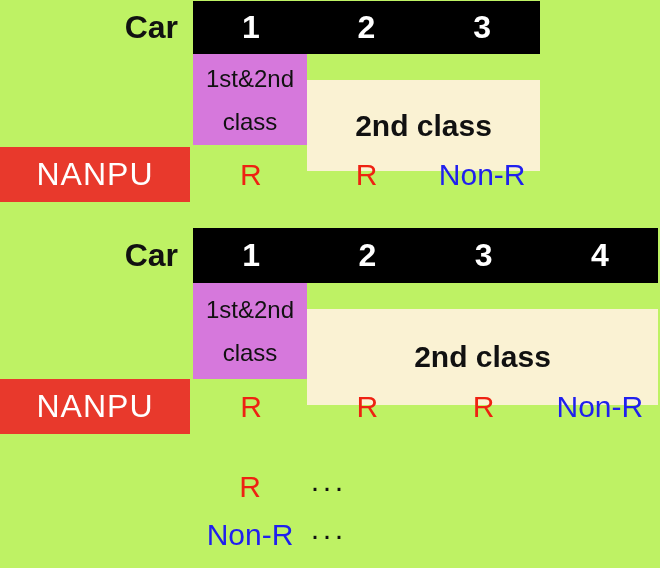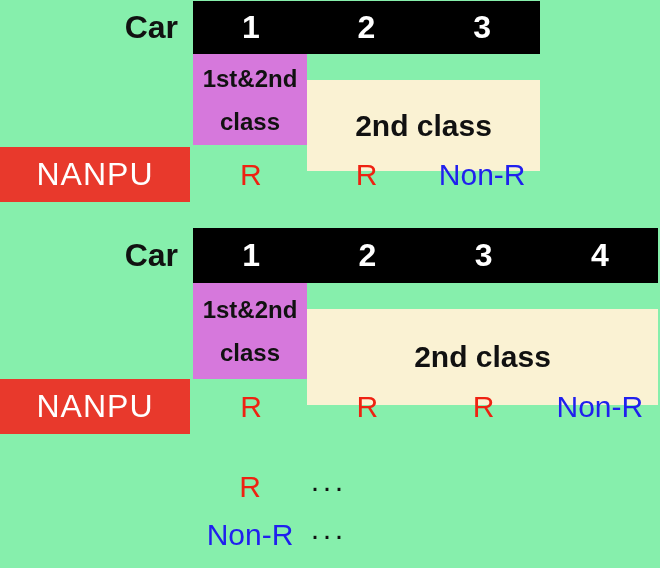--- a/index.html
+++ b/index.html
@@ -1,35 +1,35 @@
 <!DOCTYPE html>
 <html><head>
 <meta charset="utf-8">
 <style>
   html,body{margin:0;padding:0;background:#ffffff;}
   .canvas{
-    position:relative;width:660px;height:568px;background:#86efac;
+    position:relative;width:660px;height:568px;background:#bef264;
     font-family:"Liberation Sans",sans-serif;color:#111111;overflow:hidden;
   }
   .abs{position:absolute;}
   
   .car-label{
     width:178px;display:flex;align-items:center;justify-content:flex-end;
     font-weight:700;font-size:32px;color:#111111;
   }
   
   .header{background:#000000;display:flex;}
   .hcell{
     flex:1;display:flex;align-items:center;justify-content:center;
     color:#ffffff;font-weight:700;font-size:32px;
   }
   
   .first{
     background:#D678DC;display:flex;flex-direction:column;align-items:center;
-    justify-content:center;font-weight:700;font-size:24px;line-height:43px;
+    justify-content:center;font-weight:400;font-size:24px;line-height:43px;
     text-align:center;color:#111111;
   }
   .second{
     background:#FAF2D3;display:flex;align-items:center;justify-content:center;
     font-weight:700;font-size:30px;color:#111111;margin-top:26px;
   }
   
   .train{
     background:#E8392C;color:#ffffff;display:flex;align-items:center;
     justify-content:center;font-weight:400;font-size:32px;letter-spacing:1px;

